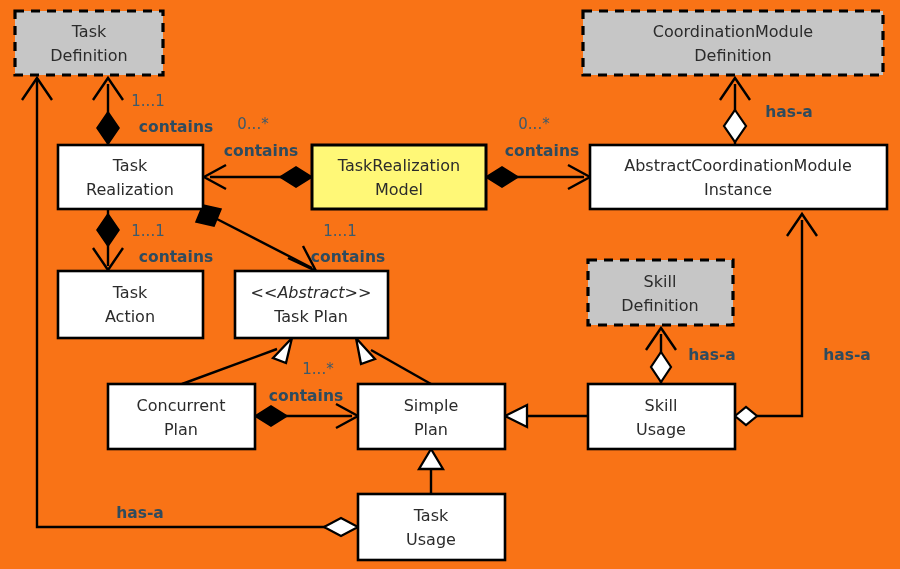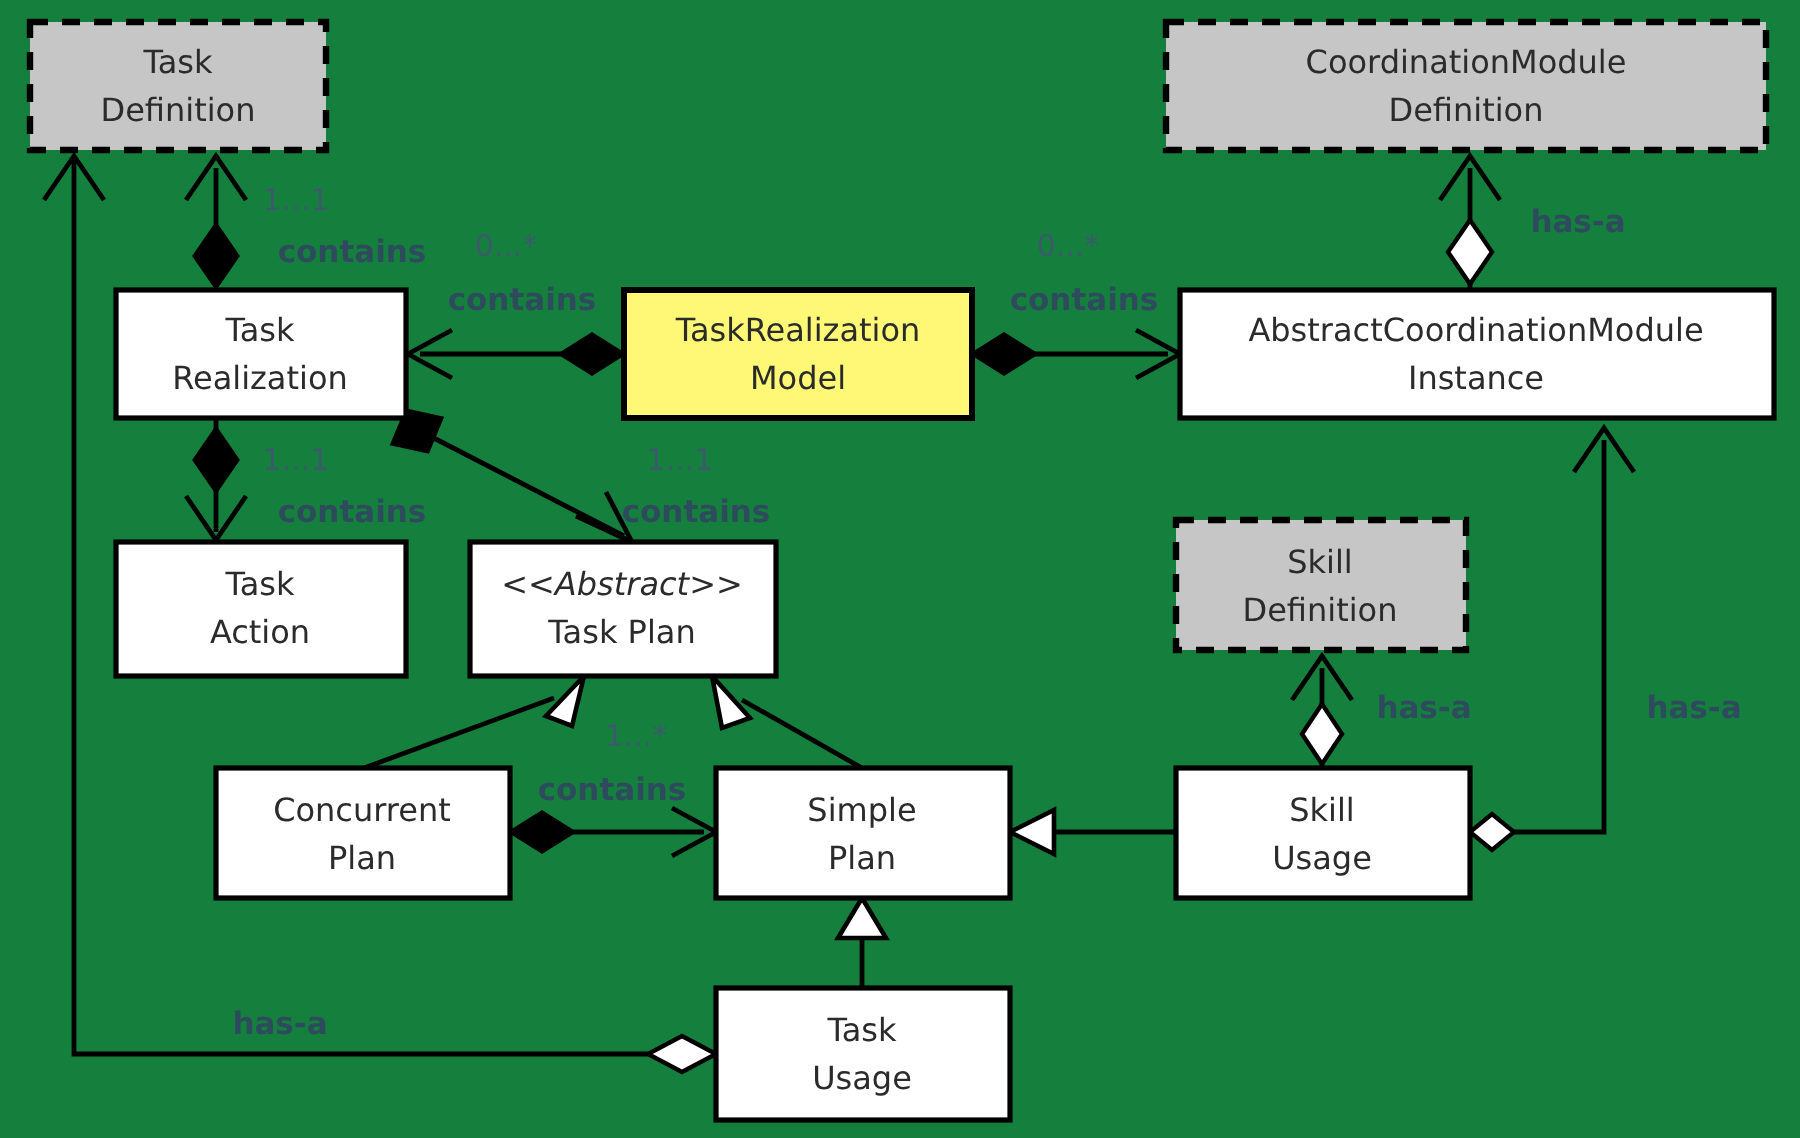--- a/index.html
+++ b/index.html
@@ -4,21 +4,21 @@
 <style>
   html, body {
     margin: 0;
     padding: 0;
     background: #ffffff;
   }
   #diagram-root {
     position: relative;
     width: 900px;
     height: 569px;
-    background: #15803d;
+    background: #f97316;
     font-family: "DejaVu Sans", "Liberation Sans", sans-serif;
     overflow: hidden;
   }
   svg#uml {
     position: absolute;
     left: 0;
     top: 0;
     width: 900px;
     height: 569px;
     display: block;

